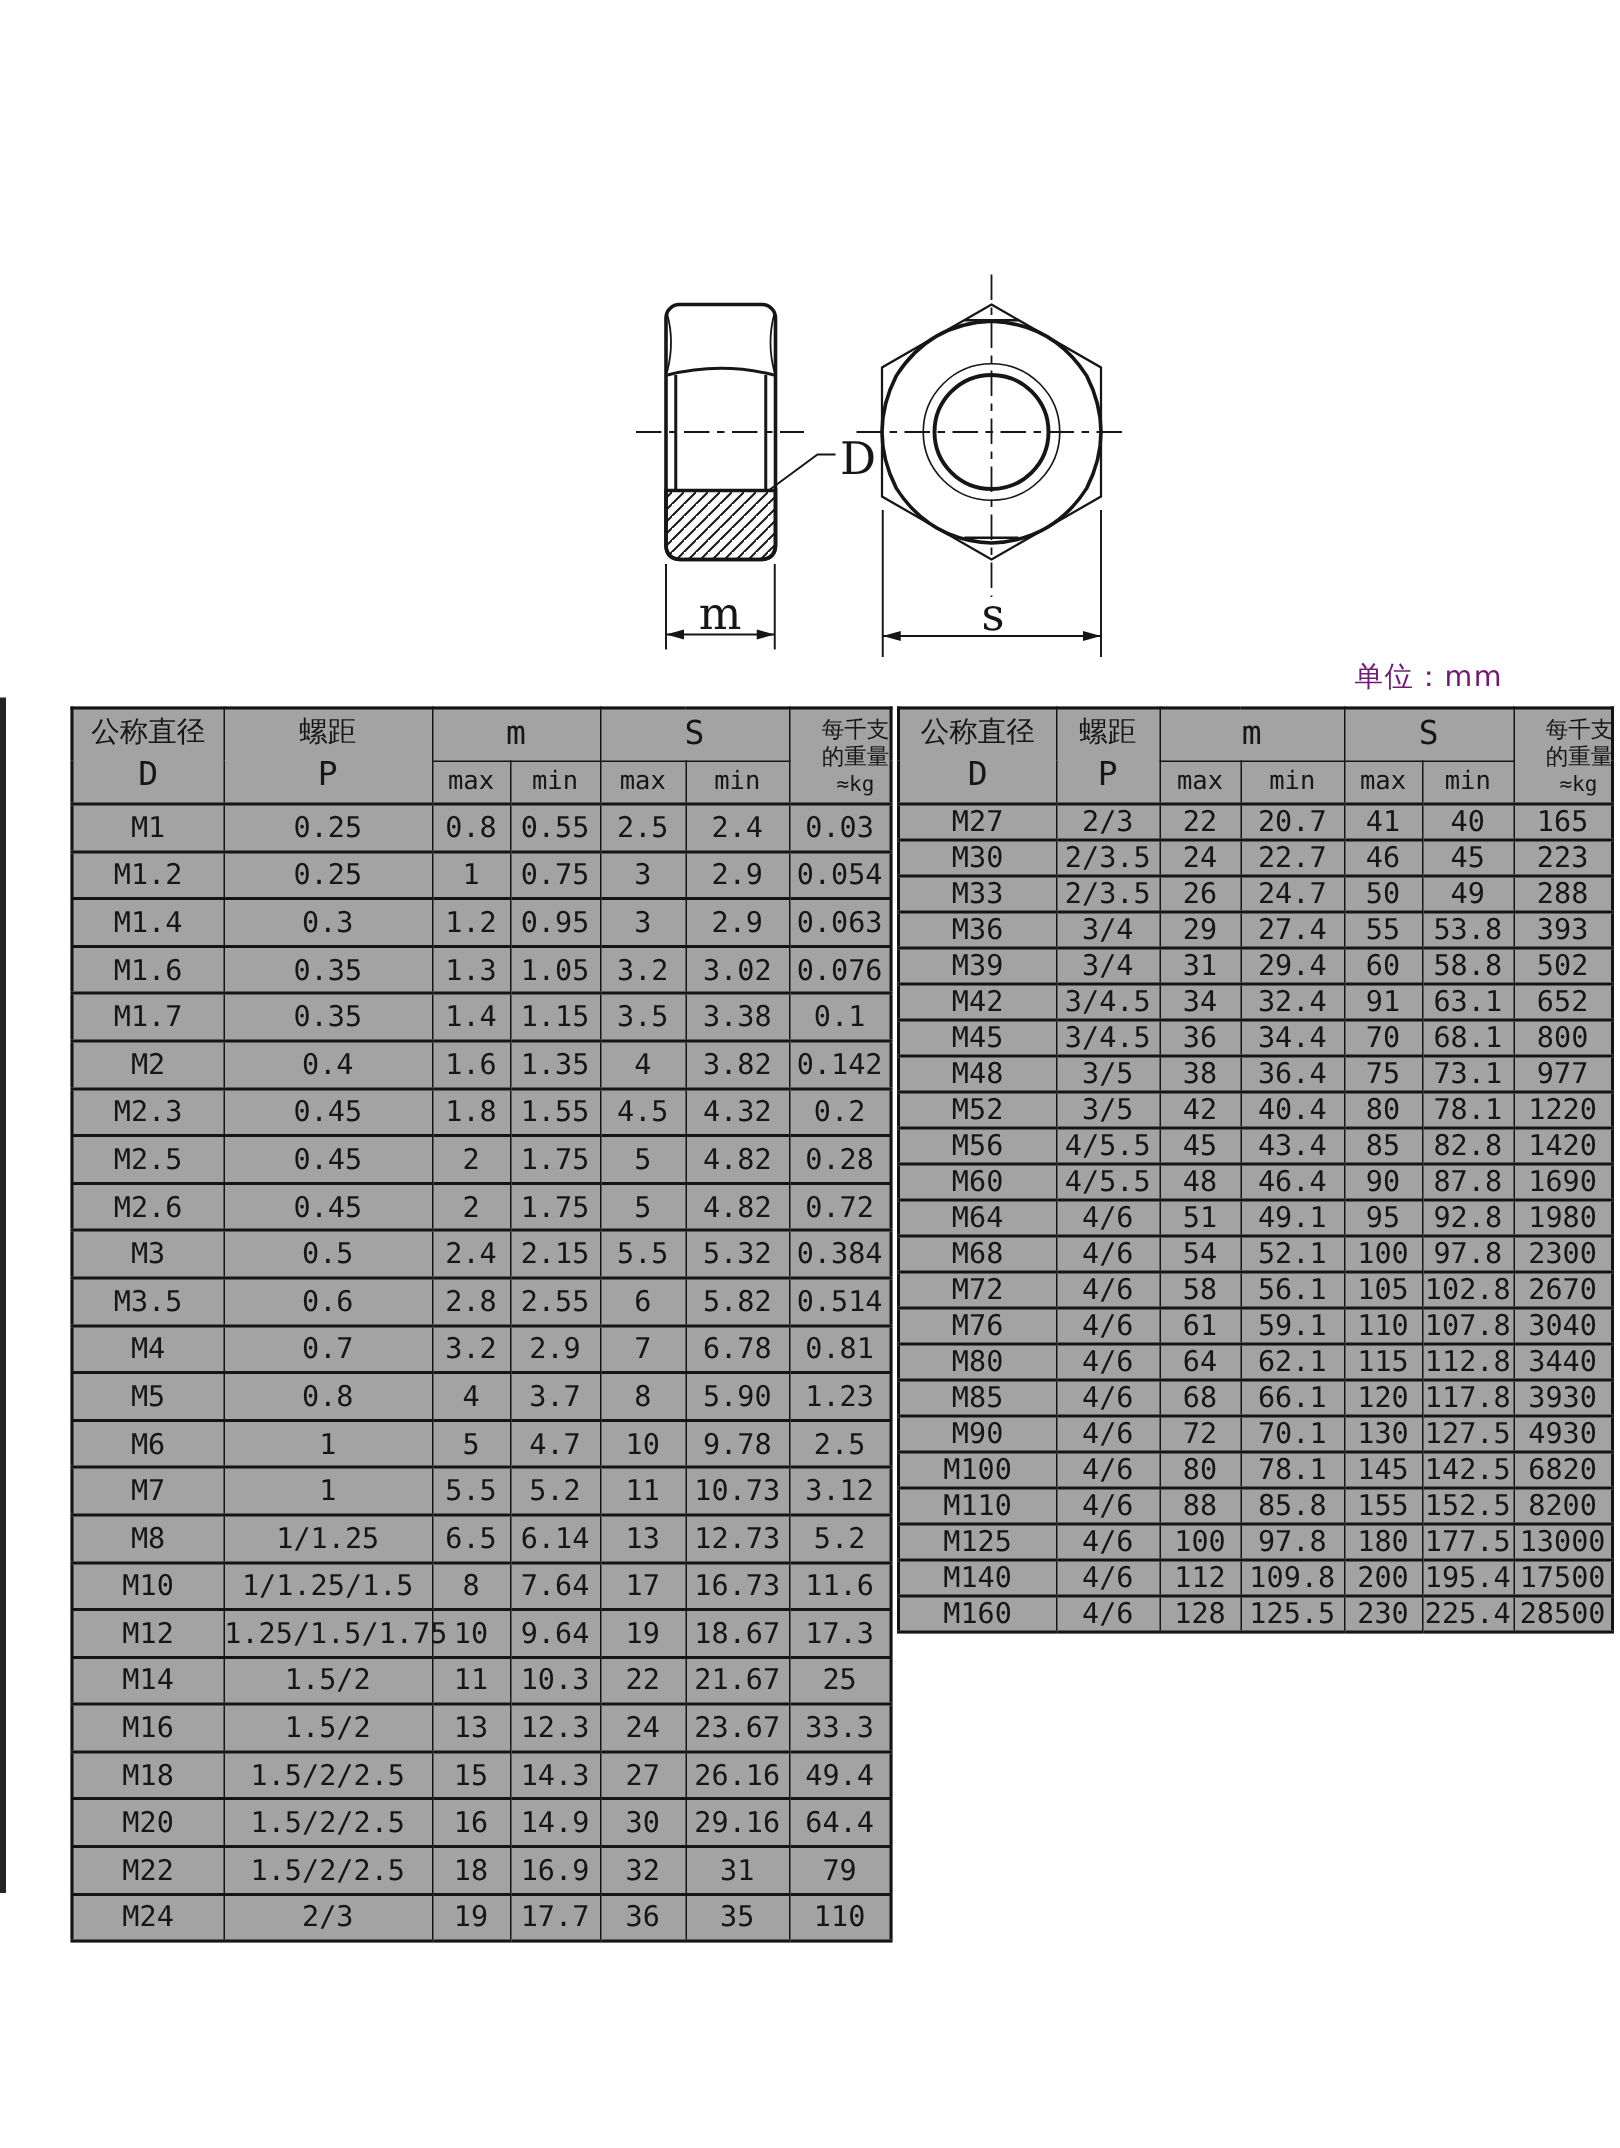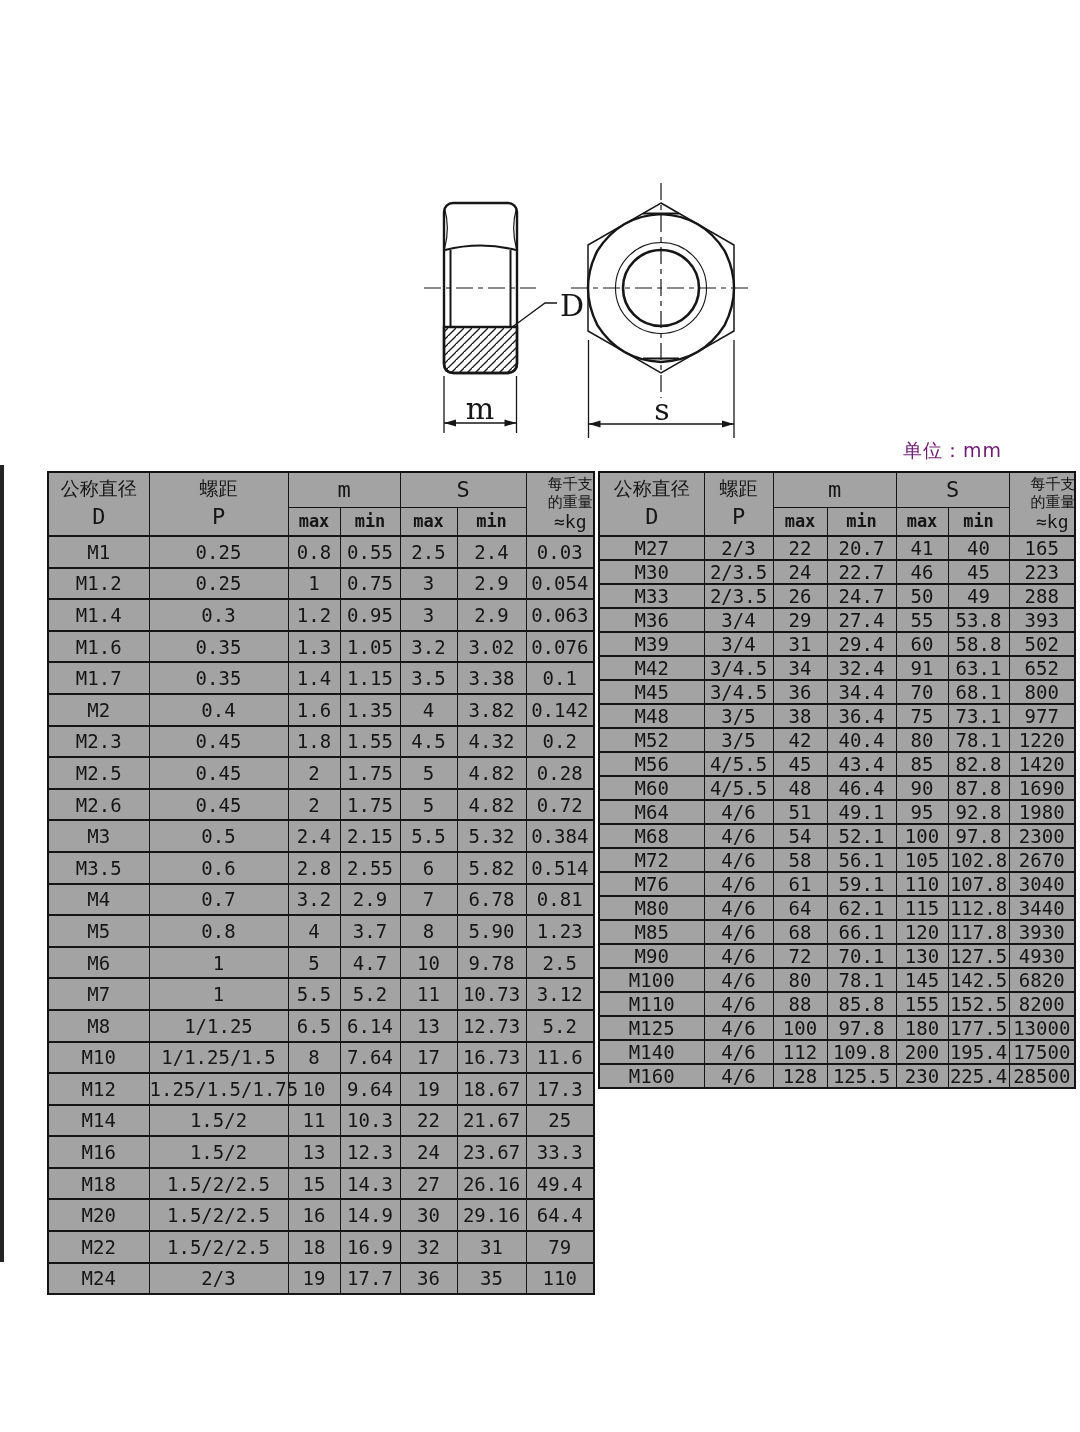--- a/index.html
+++ b/index.html
@@ -37,25 +37,25 @@
   .spec-table.right tbody tr { height:17px; }
   .spec-table tbody td {
     border-top-width:2.2px; border-bottom-width:2.2px;
     font-size:19px; font-family:"DejaVu Sans Mono","Liberation Mono",monospace;
   }
   th.hdr-cn { font-size:19px; font-weight:normal; line-height:1.35;
     font-family:"DejaVu Sans","Liberation Sans",sans-serif; }
   th.hdr-cn .lat { font-size:22px; font-family:"DejaVu Sans Mono","Liberation Mono",monospace; }
   th.grp { font-size:22px; font-weight:normal;
     font-family:"DejaVu Sans Mono","Liberation Mono",monospace; }
-  th.mm  { font-size:17px; font-weight:bold;
+  th.mm  { font-size:17px; font-weight:normal;
     font-family:"DejaVu Sans Mono","Liberation Mono",monospace; }
   th.wt  { font-size:15px; font-weight:normal; line-height:1.2;
     font-family:"DejaVu Sans","Liberation Sans",sans-serif;padding-left:21px; }
-  th.wt .approx { font-family:"DejaVu Sans Mono","Liberation Mono",monospace; font-size:18px; }
+  th.wt .approx { font-family:"DejaVu Sans Mono","Liberation Mono",monospace; font-size:14px; }
 
   svg .ln   { stroke:#161616; fill:none; }
   svg .fill { fill:#161616; stroke:none; }
   svg text  { fill:#161616; font-family:"DejaVu Serif","Liberation Serif",serif; }
 </style>
 </head>
 <body>
 
 <div class="page">
 

